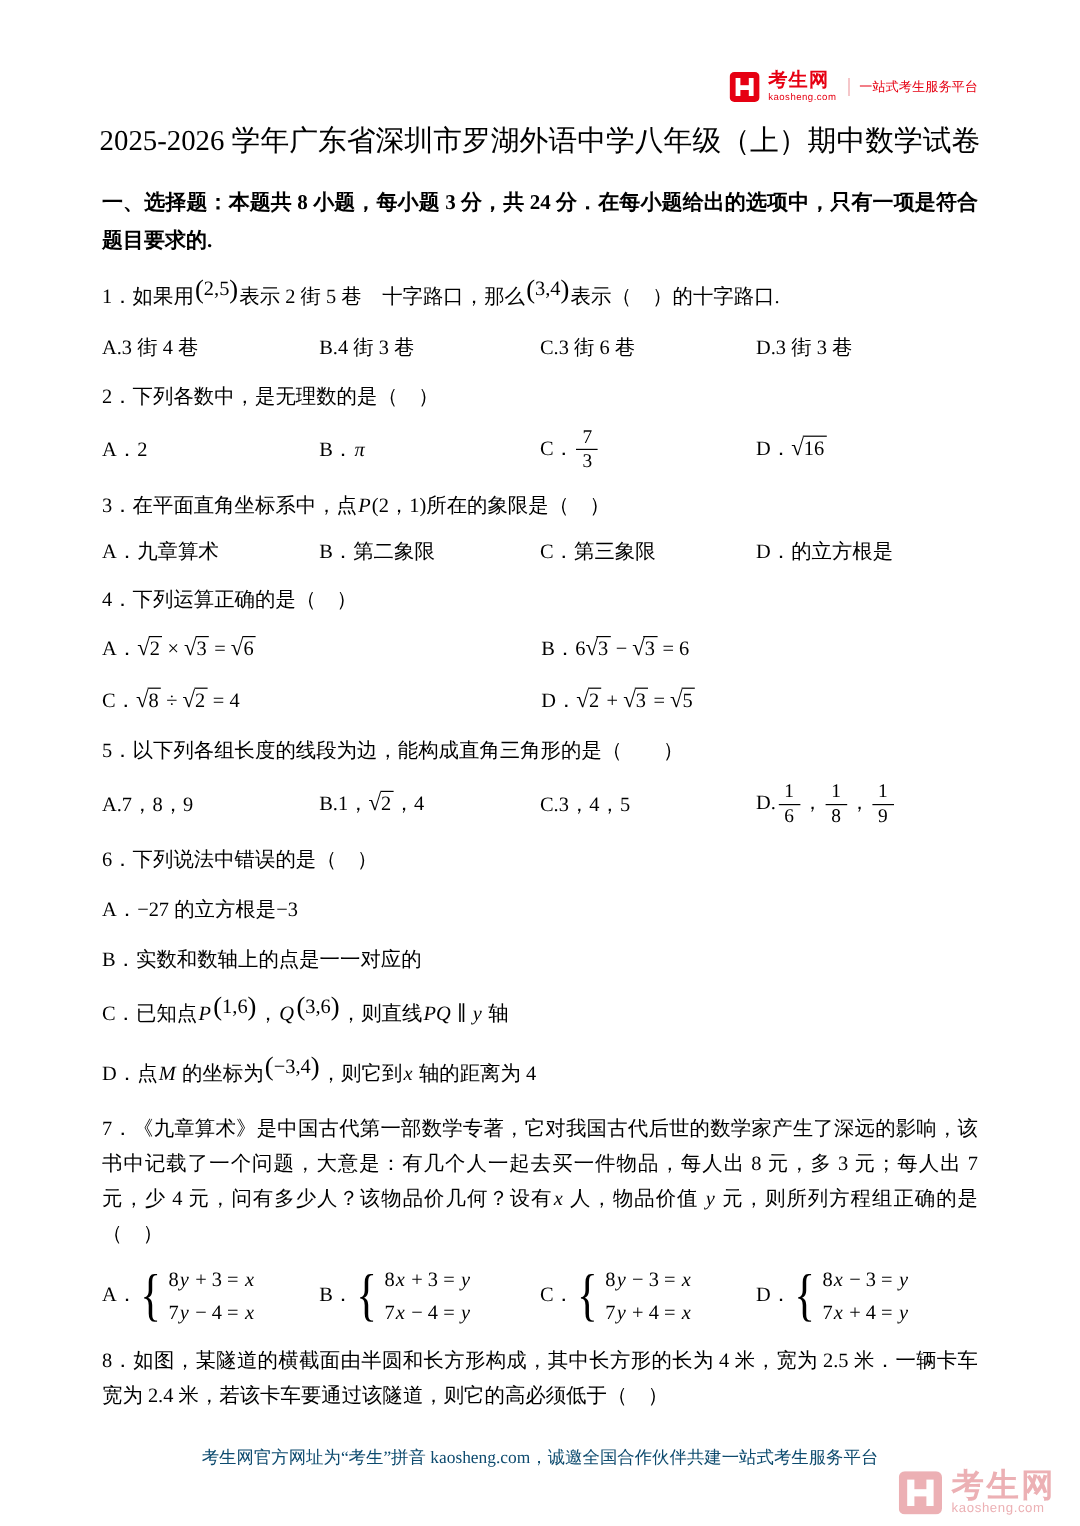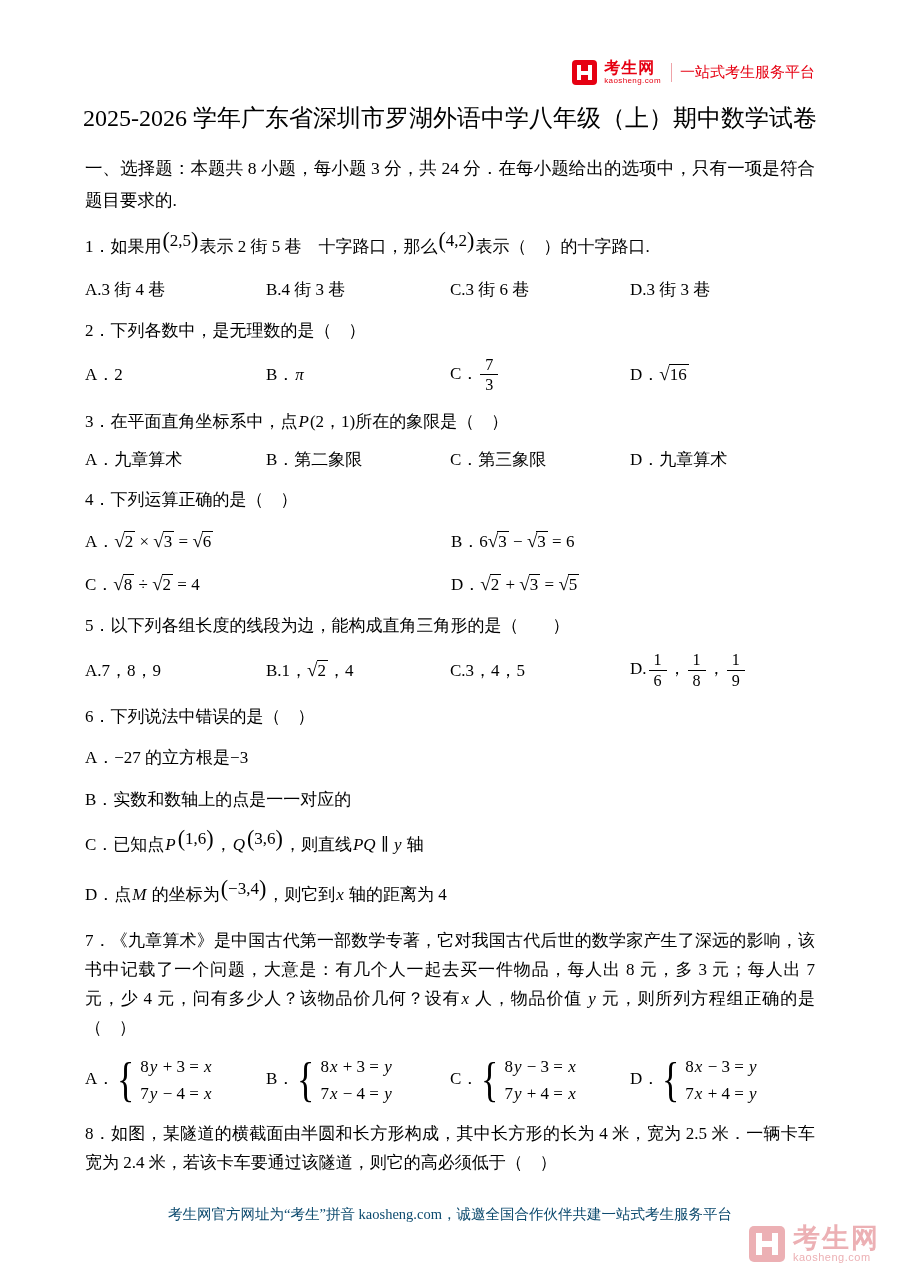--- a/index.html
+++ b/index.html
@@ -10,24 +10,24 @@
 .header{display:flex;justify-content:flex-end;padding:60px 85px 0}
 .logo{display:flex;align-items:center;gap:7px;font-family:"Liberation Sans","DejaVu Sans",sans-serif}
 .logo-icon{width:25px;height:25px;border-radius:4px;position:relative;
   background:linear-gradient(#fff,#fff) center/9px 4px no-repeat,#e60012}
 .logo-icon::before,.logo-icon::after{content:"";position:absolute;top:5px;bottom:5px;width:4px;background:#fff}
 .logo-icon::before{left:5px}
 .logo-icon::after{right:5px}
 .logo-col{display:flex;flex-direction:column;line-height:1.05}
 .logo-brand{color:#e60012;font-weight:bold;font-size:16px;letter-spacing:1px}
 .logo-domain{color:#e60012;font-size:8px;letter-spacing:.4px}
-.logo-tagline{color:#e60012;font-size:15px;border-left:1px solid #efa3a8;padding-left:8px;margin-left:3px}
+.logo-tagline{color:#e60012;font-size:11px;border-left:1px solid #efa3a8;padding-left:8px;margin-left:3px}
 
 .title{margin:14px auto 0;width:742px;text-align:center;font-weight:normal;font-size:24px;line-height:1.6}
-.section{margin:14px 85px 0;font-weight:normal;font-size:17.5px;line-height:1.85;text-align:justify}
+.section{margin:14px 85px 0;font-weight:bold;font-size:17.5px;line-height:1.85;text-align:justify}
 
 .content{padding:0 85px}
 .para{margin-top:12px;line-height:1.72;text-align:justify}
 .opt4{display:grid;grid-template-columns:181px 184px 180px 1fr;margin-top:10px;align-items:center;line-height:1.6}
 .opt2{display:grid;grid-template-columns:366px 1fr;margin-top:12px;align-items:center;line-height:1.6}
 .opt{white-space:nowrap}
 
 .iv{font-style:italic;padding:0 1px}
 .sqrt{white-space:nowrap}
 .rad{font-size:1.12em}
@@ -66,40 +66,40 @@
     </span>
     <span class="logo-tagline">一站式考生服务平台</span>
   </div>
 </header>
 
 <h1 class="title">2025-2026 学年广东省深圳市罗湖外语中学八年级（上）期中数学试卷</h1>
 
 <div class="section">一、选择题：本题共 8 小题，每小题 3 分，共 24 分．在每小题给出的选项中，只有一项是符合题目要求的.</div>
 
 <main class="content">
-    <div class="para"><span class="tx">1．如果用</span><span class="hp"><span class="hpp">(</span><span class="hpm">2,5</span><span class="hpp">)</span></span><span class="tx">表示 2 街 5 巷　十字路口，那么</span><span class="hp"><span class="hpp">(</span><span class="hpm">4,2</span><span class="hpp">)</span></span><span class="tx">表示（　）的十字路口.</span></div>
+    <div class="para"><span class="tx">1．如果用</span><span class="hp"><span class="hpp">(</span><span class="hpm">2,5</span><span class="hpp">)</span></span><span class="tx">表示 2 街 5 巷　十字路口，那么</span><span class="hp"><span class="hpp">(</span><span class="hpm">3,4</span><span class="hpp">)</span></span><span class="tx">表示（　）的十字路口.</span></div>
     <div class="opt4">
       <div class="opt"><span class="tx">A.3 街 4 巷</span></div>
       <div class="opt"><span class="tx">B.4 街 3 巷</span></div>
       <div class="opt"><span class="tx">C.3 街 6 巷</span></div>
       <div class="opt"><span class="tx">D.3 街 3 巷</span></div>
     </div>
     <div class="para"><span class="tx">2．下列各数中，是无理数的是（　）</span></div>
     <div class="opt4">
       <div class="opt"><span class="tx">A．2</span></div>
       <div class="opt"><span class="tx">B．</span><span class="iv">π</span></div>
       <div class="opt"><span class="tx">C．</span><span class="frac"><span class="fn">7</span><span class="fd">3</span></span></div>
       <div class="opt"><span class="tx">D．</span><span class="sqrt"><span class="rad">√</span><span class="sb">16</span></span></div>
     </div>
     <div class="para"><span class="tx">3．在平面直角坐标系中，点</span><span class="iv">P</span><span class="tx">(2，1)所在的象限是（　）</span></div>
     <div class="opt4">
       <div class="opt"><span class="tx">A．九章算术</span></div>
       <div class="opt"><span class="tx">B．第二象限</span></div>
       <div class="opt"><span class="tx">C．第三象限</span></div>
-      <div class="opt"><span class="tx">D．九章算术</span></div>
+      <div class="opt"><span class="tx">D．的立方根是</span></div>
     </div>
     <div class="para"><span class="tx">4．下列运算正确的是（　）</span></div>
     <div class="opt2">
       <div class="opt"><span class="tx">A．</span><span class="sqrt"><span class="rad">√</span><span class="sb">2</span></span><span class="tx"> × </span><span class="sqrt"><span class="rad">√</span><span class="sb">3</span></span><span class="tx"> = </span><span class="sqrt"><span class="rad">√</span><span class="sb">6</span></span></div>
       <div class="opt"><span class="tx">B．6</span><span class="sqrt"><span class="rad">√</span><span class="sb">3</span></span><span class="tx"> − </span><span class="sqrt"><span class="rad">√</span><span class="sb">3</span></span><span class="tx"> = 6</span></div>
     </div>
     <div class="opt2">
       <div class="opt"><span class="tx">C．</span><span class="sqrt"><span class="rad">√</span><span class="sb">8</span></span><span class="tx"> ÷ </span><span class="sqrt"><span class="rad">√</span><span class="sb">2</span></span><span class="tx"> = 4</span></div>
       <div class="opt"><span class="tx">D．</span><span class="sqrt"><span class="rad">√</span><span class="sb">2</span></span><span class="tx"> + </span><span class="sqrt"><span class="rad">√</span><span class="sb">3</span></span><span class="tx"> = </span><span class="sqrt"><span class="rad">√</span><span class="sb">5</span></span></div>
     </div>

